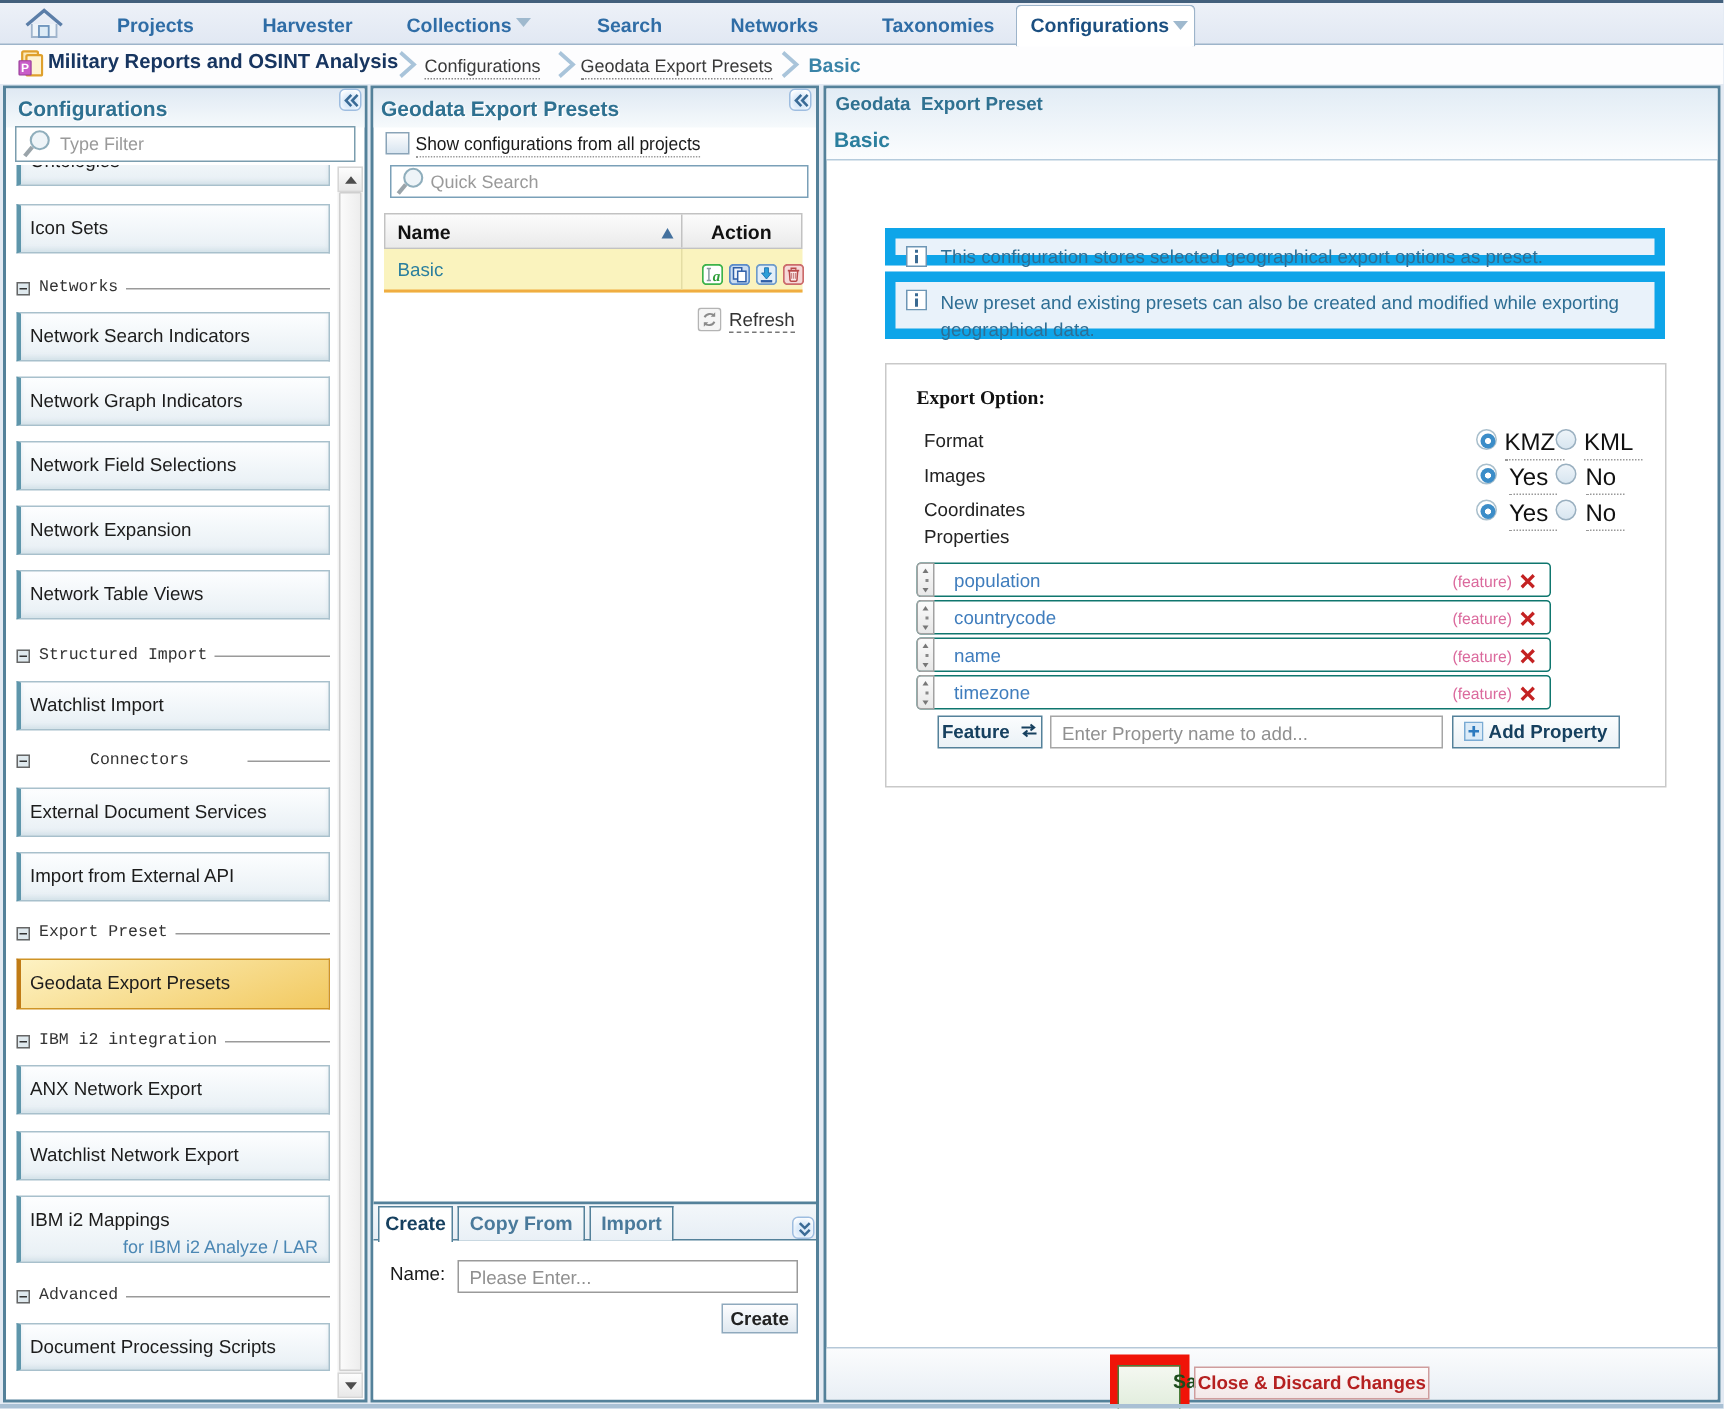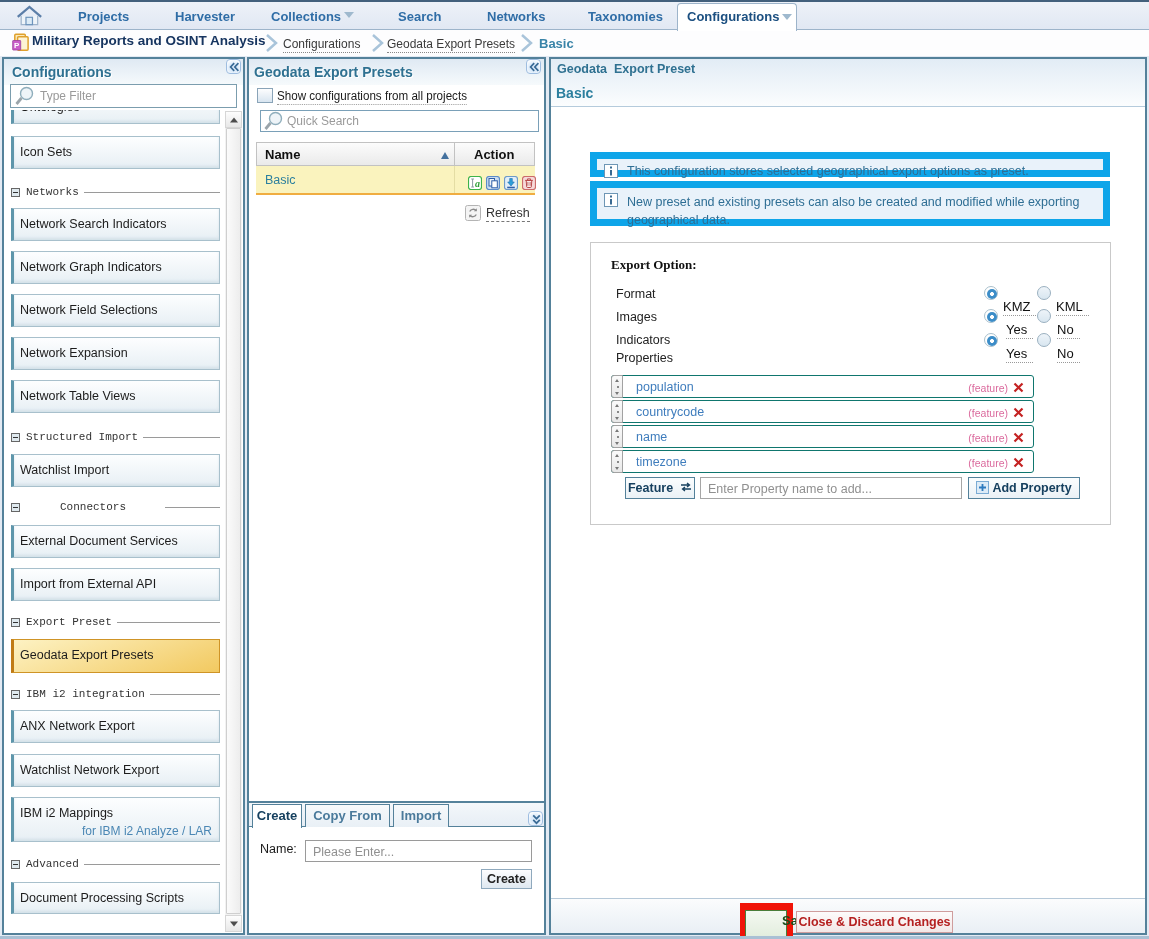--- a/index.html
+++ b/index.html
@@ -18,21 +18,21 @@
 
 #createpane { position:absolute; left:0; top:742px; width:295px; height:132px; border-top:2px solid #54819a; background:#fff; }
 #tabstrip { position:absolute; left:0; top:0; width:295px; height:24px; background:linear-gradient(#f3f7fa,#e7eef5); border-bottom:1px solid #54819a; }
 .mtab { position:absolute; top:1px; height:23px; background:linear-gradient(#f6f9fb,#e9f0f6); border:1px solid #54819a; border-bottom:none; text-align:center; font-size:13px; font-weight:bold; color:#4a7a9b; line-height:22px; z-index:2; }
 .mtab.on { background:#fff; height:24px; color:#16405f; }
 
 .info { position:absolute; left:39px; width:520px; background:#e9f2fa; border:7px solid #0ea5e9; }
 .infi { position:absolute; left:7px; top:5px; }
 .inft { position:absolute; left:30px; top:5px; font-size:12.5px; color:#2e6e94; white-space:nowrap; }
 .flabel { position:absolute; left:65px; font-size:12.5px; color:#222; }
-.rlab { position:absolute; font-size:13px; color:#111; border-bottom:1px dotted #999; padding:0 6px 1px 0;margin-top:12px; }
+.rlab { position:absolute; font-size:16px; color:#111; border-bottom:1px dotted #999; padding:0 6px 1px 0; }
 .radio { position:absolute; width:14px; height:14px; border-radius:50%; border:1px solid #9ab0c0; background:linear-gradient(#eef4f9,#d8e6f0); }
 .radio.on { border:1px solid #a9bfcc; background:#fff; }
 .radio.on:after { content:""; position:absolute; left:2px; top:2px; width:10px; height:10px; border-radius:50%; background:radial-gradient(circle, #fff 0 1.8px, #3c8dc8 2.2px 100%); }
 .prow { position:absolute; left:60px; width:423px; height:23px; border:1px solid #0f766e; border-radius:3px; background:#fff; }
 .phandle { position:absolute; left:-1px; top:-1px; width:12px; height:23px; background:linear-gradient(#fbfbfb,#e8e8e8); border:1px solid #a2a2a2; border-radius:3px 0 0 3px; }
 .phandle:after { content:""; position:absolute; left:4.5px; top:10px; width:2px; height:2px; background:#888; }
 .pu { position:absolute; left:2.8px; top:2.5px; width:0; height:0; border-left:2.4px solid transparent; border-right:2.4px solid transparent; border-bottom:3.5px solid #777; }
 .pd { position:absolute; left:2.8px; bottom:2.5px; width:0; height:0; border-left:2.4px solid transparent; border-right:2.4px solid transparent; border-top:3.5px solid #777; }
 .pname { position:absolute; left:24px; top:4px; font-size:12.5px; color:#3f7dbd; }
 .pfeat { position:absolute; right:25px; top:6px; font-size:10.5px; color:#db6a9d; }
@@ -279,21 +279,21 @@
           <rect x="0.5" y="0.5" width="13" height="13" fill="#fff" stroke="#6d96b5"></rect>
           <rect x="6" y="2.5" width="2" height="2" fill="#3a6a92"></rect>
           <rect x="6" y="6" width="2" height="5.5" fill="#3a6a92"></rect>
         </svg>
     <span class="inft" style="top:5px;line-height:18px;">New preset and existing presets can also be created and modified while exporting<br>geographical data.</span>
   </div>
   <div style="position:absolute;left:39px;top:183px;width:521px;height:283px;border:1px solid #c9c9c9;background:#fff;"></div>
   <span style="position:absolute;left:60px;top:198px;font-size:13px;font-weight:bold;color:#111;font-family:Liberation Serif, serif;">Export Option:</span>
   <span class="flabel" style="top:228px;">Format</span>
   <span class="flabel" style="top:251px;">Images</span>
-  <span class="flabel" style="top:274px;">Indicators</span>
+  <span class="flabel" style="top:274px;">Coordinates</span>
   <span class="flabel" style="top:292px;">Properties</span>
   <span class="radio on" style="left:433px;top:227px;"></span>
       <span class="rlab" style="left:452px;top:228px;">KMZ</span>
   <span class="radio" style="left:486px;top:227px;"></span>
       <span class="rlab" style="left:505px;top:228px;">KML</span>
   <span class="radio on" style="left:433px;top:250px;"></span>
       <span class="rlab" style="left:455px;top:251px;">Yes</span>
   <span class="radio" style="left:486px;top:250px;"></span>
       <span class="rlab" style="left:506px;top:251px;">No</span>
   <span class="radio on" style="left:433px;top:274px;"></span>

